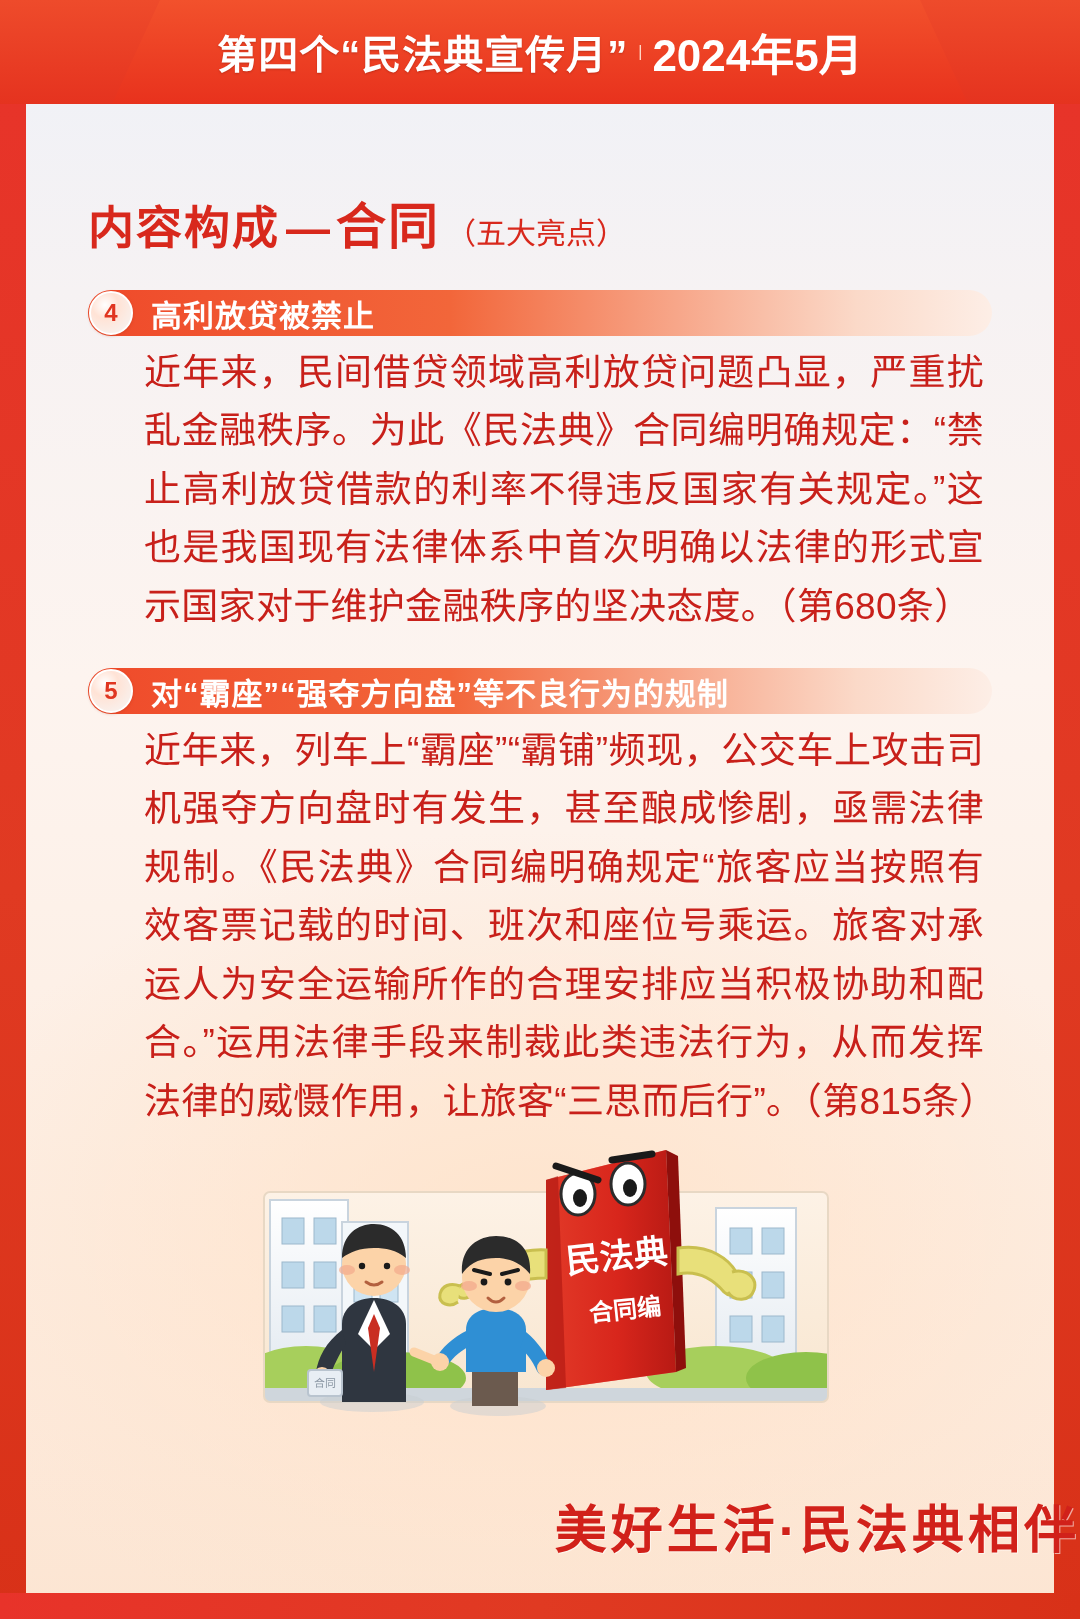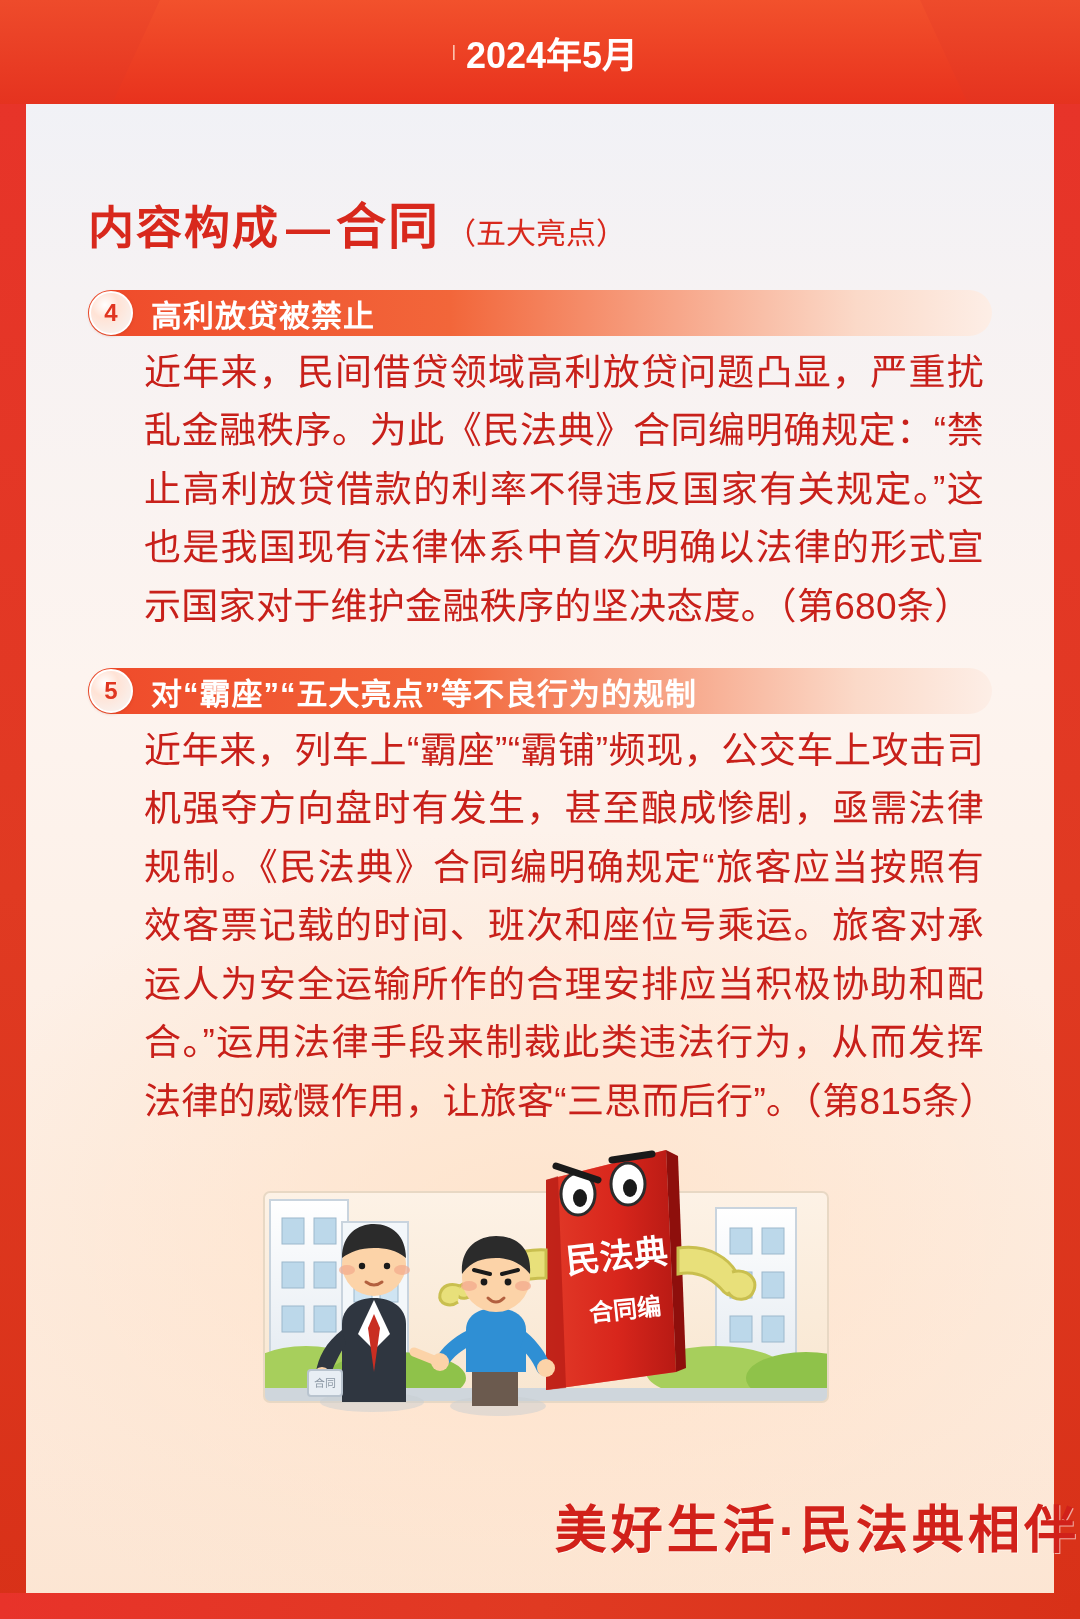--- a/index.html
+++ b/index.html
@@ -72,21 +72,21 @@
     text-shadow: 0 1px 2px rgba(120,20,0,0.35);
   }
   .header-sep {
     display: inline-block;
     margin: 0 10px;
     font-weight: normal;
     color: #ffd9c8;
   }
   .header-date {
     color: #ffffff;
-    font-size: 36px;
+    font-size: 44px;
     font-weight: bold;
   }
 
   
   .section-title {
     position: absolute;
     left: 88px;
     top: 186px;
     display: flex;
     align-items: baseline;
@@ -208,20 +208,21 @@
 
 <div class="poster">
 
   <div class="frame-left"></div>
   <div class="frame-right"></div>
   <div class="frame-bottom"></div>
   <div class="frame-top-left"></div>
   <div class="frame-top-right"></div>
 
   <div class="header-banner">
+    <span class="header-title">第四个“民法典宣传月”</span>
     <span class="header-sep">|</span>
     <span class="header-date">2024年5月</span>
   </div>
 
   <div class="section-title">
     <span class="st-main">内容构成</span>
     <span class="st-dash">—</span>
     <span class="st-key">合同</span>
     <span class="st-sub">（五大亮点）</span>
   </div>
@@ -232,21 +233,21 @@
       <div class="item-badge">4</div>
       <div class="item-head-text">高利放贷被禁止</div>
     </div>
     <div class="item-body">近年来，民间借贷领域高利放贷问题凸显，严重扰乱金融秩序。为此《民法典》合同编明确规定：“禁止高利放贷借款的利率不得违反国家有关规定。”这也是我国现有法律体系中首次明确以法律的形式宣示国家对于维护金融秩序的坚决态度。（第680条）</div>
   </div>
 
   <div class="item" id="item-5">
     <div class="item-head">
       <div class="item-head-bar"></div>
       <div class="item-badge">5</div>
-      <div class="item-head-text">对“霸座”“五大亮点”等不良行为的规制</div>
+      <div class="item-head-text">对“霸座”“强夺方向盘”等不良行为的规制</div>
     </div>
     <div class="item-body">近年来，列车上“霸座”“霸铺”频现，公交车上攻击司机强夺方向盘时有发生，甚至酿成惨剧，亟需法律规制。《民法典》合同编明确规定“旅客应当按照有效客票记载的时间、班次和座位号乘运。旅客对承运人为安全运输所作的合理安排应当积极协助和配合。”运用法律手段来制裁此类违法行为，从而发挥法律的威慑作用，让旅客“三思而后行”。（第815条）</div>
   </div>
 
   <div class="illustration">
     <svg class="illus-svg" width="600" height="380" viewBox="0 0 600 380" xmlns="http://www.w3.org/2000/svg">
       <defs>
         <linearGradient id="skyGrad" x1="0" y1="0" x2="0" y2="1">
           <stop offset="0%" stop-color="#fdf2e6"></stop>
           <stop offset="100%" stop-color="#f8e6d0"></stop>

